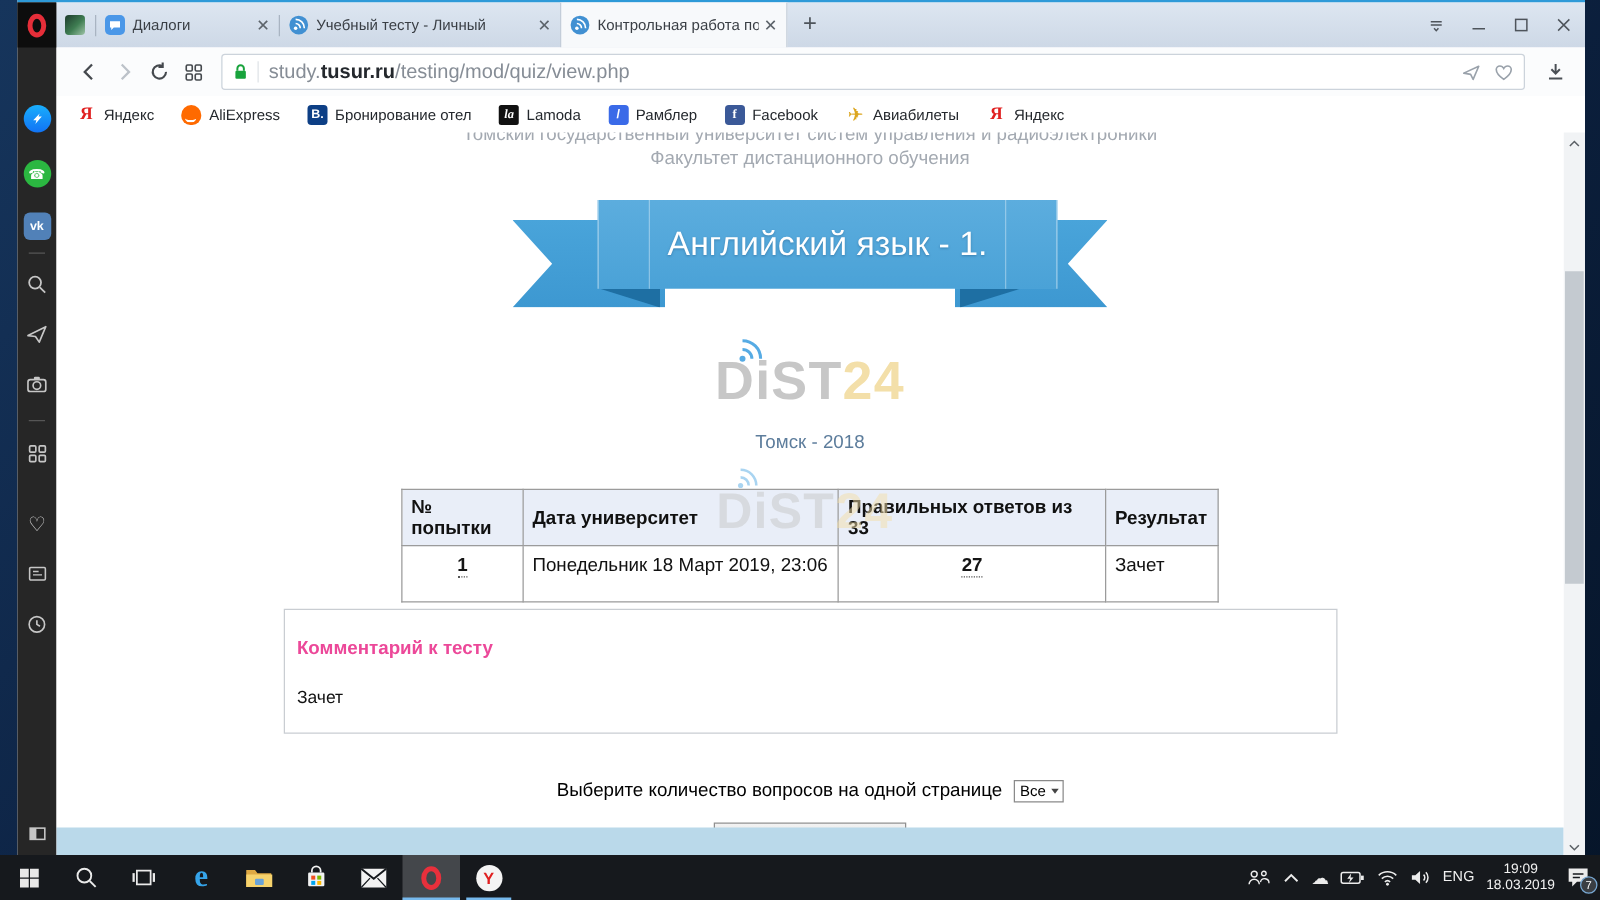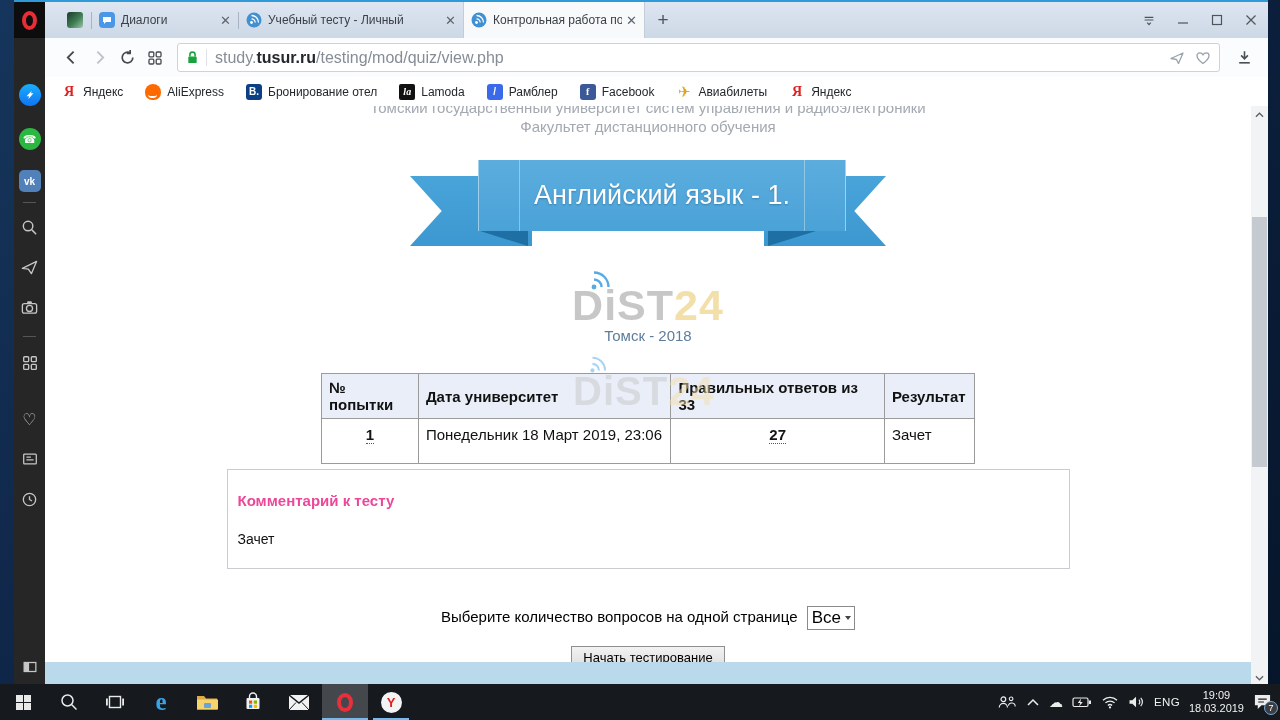--- a/index.html
+++ b/index.html
@@ -20,21 +20,21 @@
                   color:#fff; font-size:11px; }
   .msgr { background:linear-gradient(180deg,#19aefc,#1173f5); }
   .wapp { background:#2bb741; }
   .vk  { width:22px; height:22px; border-radius:5px; background:#5181b8; color:#fff; font-size:10px; font-weight:bold;
          display:flex; align-items:center; justify-content:center; }
   .rail-div { position:absolute; left:9px; width:13px; height:1px; background:#565656; }
   .rail-glyph { color:#c9c9c9; font-size:16px; }
 
   
   .tabbar { position:absolute; left:31px; top:0; width:1223px; height:36px;
-            background:linear-gradient(180deg,#dde6f1,#cdd8e6); display:flex; align-items:stretch;padding-left:15px; }
+            background:linear-gradient(180deg,#dde6f1,#cdd8e6); display:flex; align-items:stretch; }
   .pinned-fav { align-self:center; margin:0 8px 0 7px; width:16px; height:16px; border-radius:3px;
                 background:linear-gradient(135deg,#1d3a2c,#3f7d52 55%,#9fc4a8); }
   .tab-sep { align-self:center; width:1px; height:17px; background:#a9b4c2; }
   .tab { display:flex; align-items:center; padding:0 7px; min-width:0; }
   .tab-1 { width:146px; } .tab-2 { width:224px; }
   .tab-active { width:182px; background:#f7f9fb; border-left:1px solid #c3cdd9; border-right:1px solid #c3cdd9; }
   .fav { width:16px; height:16px; margin-right:6px; flex:none; }
   .tab-title { font-size:12px; color:#3a3f45; white-space:nowrap; overflow:hidden; flex:1; }
   .tab-close { flex:none; margin-left:4px; color:#5d646b; font-size:13px; line-height:1; }
   .newtab { align-self:center; margin-left:6px; color:#4e545b; font-size:19px; width:24px; text-align:center; }
@@ -87,41 +87,41 @@
                   border-left:1px solid rgba(255,255,255,.45); border-right:1px solid rgba(255,255,255,.45);
                   display:flex; align-items:center; justify-content:center; }
   .ribbon-panel::before, .ribbon-panel::after { content:""; position:absolute; top:0; bottom:0; width:1px;
                   background:rgba(255,255,255,.35); }
   .ribbon-panel::before { left:40px; } .ribbon-panel::after { right:40px; }
   .ribbon-title { color:#fff; font-size:27px; text-shadow:0 1px 2px rgba(0,40,80,.3); }
 
   .logo { position:relative; display:inline-block; margin-top:36px; font-size:43px; font-weight:bold; letter-spacing:1px; line-height:1; }
   .logo-main { color:#c7c7c7; } .logo-accent { color:#f3dfa9; }
   .logo-arcs { position:absolute; left:16px; top:-24px; }
-  .subtitle { margin-top:0; font-size:15px; color:#5d7d9c; }
+  .subtitle { margin-top:18px; font-size:15px; color:#5d7d9c; }
 
   .tablewrap { position:relative; width:654px; margin:29px auto 0; }
   table { width:100%; border-collapse:collapse; font-size:15px; color:#111; }
   th { background:#e9eef8; border:1px solid #9b9b9b; padding:5px 7px; text-align:left; font-weight:bold; }
   td { border:1px solid #9b9b9b; padding:7px 7px 20px; vertical-align:top; text-align:left; }
   .c-attempt, .c-correct { text-align:center; }
   .w-attempt { width:97px; } .w-date { width:253px; } .w-correct { width:214px; } .w-result { width:90px; }
   .dotlink { font-weight:bold; color:#151515; border-bottom:1px dotted #555; }
   .watermark { position:absolute; left:252px; top:-4px; opacity:.5; pointer-events:none; z-index:2;
                font-size:40px; font-weight:bold; letter-spacing:1px; }
   .watermark .logo-arcs { left:14px; top:-22px; }
 
   .commentbox { width:843px; height:100px; margin:5px auto 0; border:1px solid #c9cdd2;
                 text-align:left; padding:22px 10px 0; }
   .comment-title { font-size:15px; font-weight:bold; color:#ec4899; }
   .comment-body { margin-top:22px; font-size:14px; color:#111; }
 
   .selectrow { margin-top:37px; font-size:15px; color:#000; }
   .fakeselect { display:inline-flex; align-items:center; gap:4px; border:1px solid #8a8a8a; background:#fff;
-                font-size:17px; padding:1px 3px 1px 4px; margin-left:5px; vertical-align:middle; }
+                font-size:12px; padding:1px 3px 1px 4px; margin-left:5px; vertical-align:middle; }
   .sel-arrow { width:0; height:0; border-left:3.5px solid transparent; border-right:3.5px solid transparent;
                border-top:4px solid #444; }
   .startbtn { margin-top:16px; display:inline-block; font-size:13px; color:#000;
               background:linear-gradient(180deg,#f2f2f2,#dddddd); border:1px solid #8f8f8f; padding:3px 11px; }
   .footerstrip { position:absolute; left:0; right:0; bottom:0; height:24px; background:#bad9ea; }
 
   
   .scrollbar { position:absolute; right:0; top:104px; width:17px; height:580px; background:#f1f3f5; z-index:6; }
   .sb-btn { height:17px; display:flex; align-items:center; justify-content:center; }
   .sb-btn.down { position:absolute; bottom:0; left:0; right:0; }

